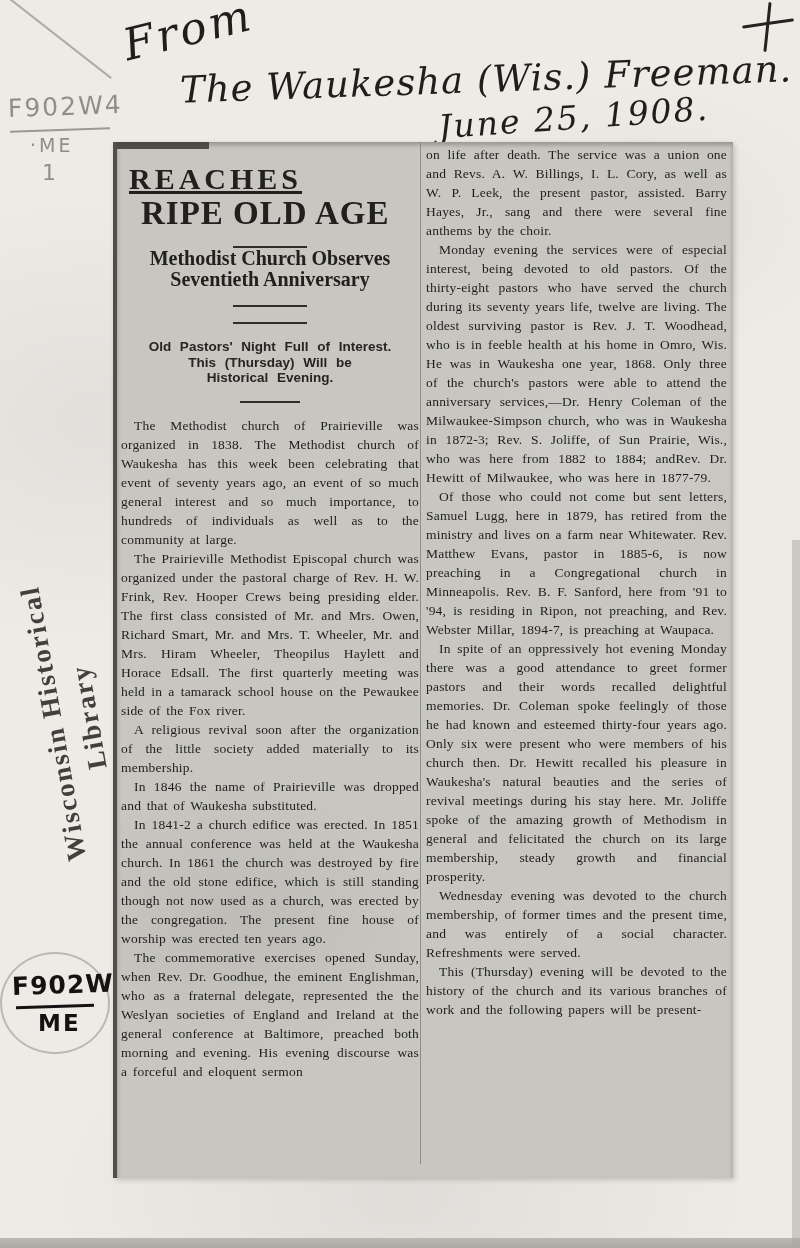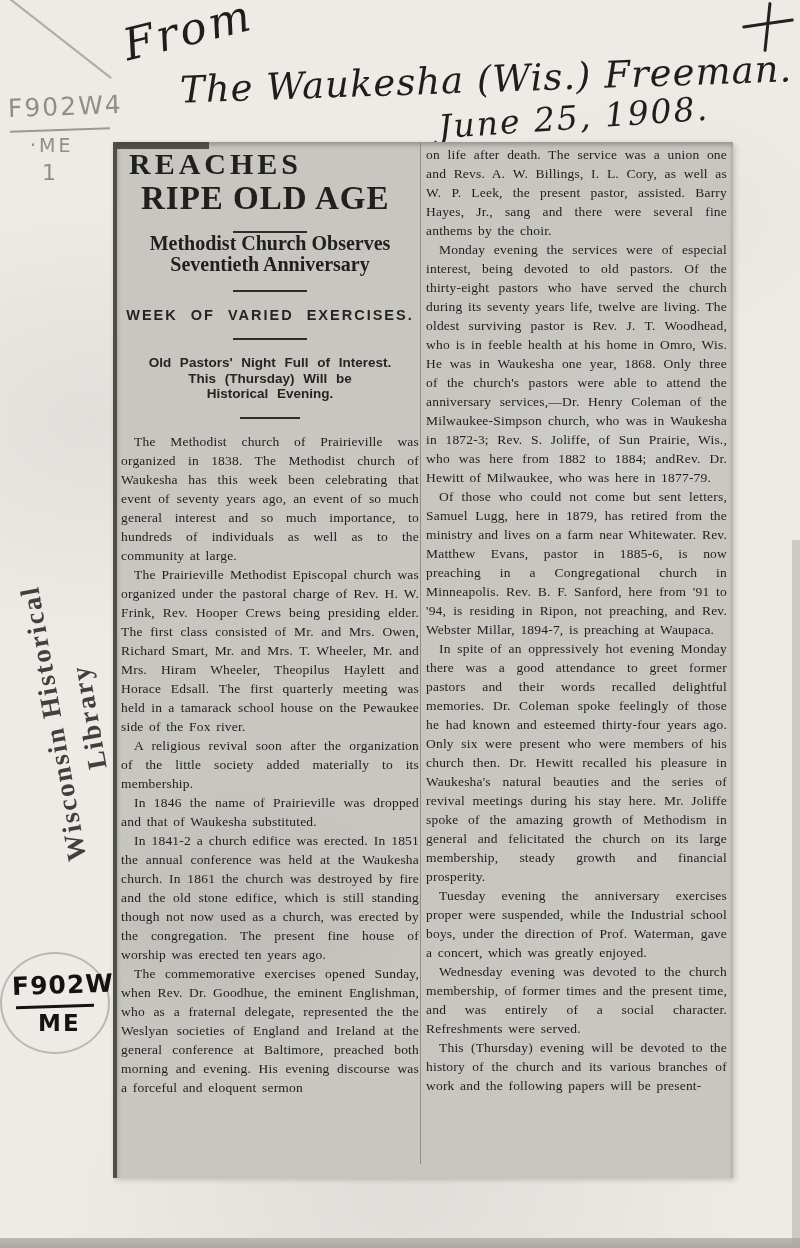--- a/index.html
+++ b/index.html
@@ -49,21 +49,21 @@
       radial-gradient(ellipse 260px 200px at 20% 75%, rgba(0,0,0,0.05), transparent 70%),
       #c7c6c1;
     border-left:4px solid #504e48;
     box-shadow:inset 0 3px 4px rgba(60,58,52,0.35), 2px 2px 5px rgba(80,78,72,0.25);
   }
   .smudge-top{position:absolute;left:-4px;top:0;width:96px;height:7px;background:rgba(52,50,45,0.8);}
   .col-rule{position:absolute;left:303px;top:0;width:1px;height:1022px;background:#8d8c87;}
   .left-col{position:absolute;left:4px;top:0;width:298px;}
   .right-col{position:absolute;left:309px;top:3px;width:301px;}
   
-  .hl1{font-size:30px;line-height:33px;font-weight:bold;letter-spacing:4px;padding-left:8px;padding-top:5px;transform-origin:left top;}
+  .hl1{font-size:30px;line-height:33px;font-weight:bold;letter-spacing:4px;padding-left:8px;padding-top:20px;transform-origin:left top;text-decoration:underline;}
   .hl2{font-size:33px;line-height:36px;font-weight:bold;letter-spacing:1px;padding-left:20px;}
   .rule{width:74px;height:2px;background:#2e2d29;margin:15px auto 0 auto;}
   .rule.small{width:60px;}
   .subhead{margin-top:0;text-align:center;font-weight:bold;font-size:20px;line-height:21px;}
   .kicker{margin-top:15px;text-align:center;font-family:"Liberation Sans",sans-serif;font-weight:bold;font-size:14.5px;letter-spacing:2px;word-spacing:7px;color:#262521;}
   .deck{margin-top:15px;text-align:center;font-family:"Liberation Sans",sans-serif;font-weight:bold;font-size:13.5px;line-height:15.5px;word-spacing:5px;color:#262521;}
   
   .bodytext{margin-top:13px;font-family:Liberation Serif, serif;}
   .bodytext p, .right-col p{
     margin:0;text-align:justify;text-indent:13px;
@@ -110,21 +110,20 @@
       <div>
         <div class="hl1">REACHES</div>
         <div class="hl2">RIPE OLD AGE</div>
       </div>
       <div class="rule"></div>
       <div class="subhead">
         <div>Methodist Church Observes</div>
         <div>Seventieth Anniversary</div>
       </div>
       <div class="rule"></div>
-      <div class="kicker">WEEK OF VARIED EXERCISES.</div>
       <div class="rule"></div>
       <div class="deck">
         <div>Old Pastors' Night Full of Interest.</div>
         <div>This (Thursday) Will be</div>
         <div>Historical Evening.</div>
       </div>
       <div class="rule small"></div>
       <div class="bodytext">
         <p>The Methodist church of Prairieville was organized in 1838. The Methodist church of Waukesha has this week been celebrating that event of seventy years ago, an event of so much general interest and so much importance, to hundreds of individuals as well as to the community at large.</p>
         <p>The Prairieville Methodist Episcopal church was organized under the pastoral charge of Rev. H. W. Frink, Rev. Hooper Crews being presiding elder. The first class consisted of Mr. and Mrs. Owen, Richard Smart, Mr. and Mrs. T. Wheeler, Mr. and Mrs. Hiram Wheeler, Theopilus Haylett and Horace Edsall. The first quarterly meeting was held in a tamarack school house on the Pewaukee side of the Fox river.</p>
@@ -133,21 +132,20 @@
         <p>In 1841-2 a church edifice was erected. In 1851 the annual conference was held at the Waukesha church. In 1861 the church was destroyed by fire and the old stone edifice, which is still standing though not now used as a church, was erected by the congregation. The present fine house of worship was erected ten years ago.</p>
         <p>The commemorative exercises opened Sunday, when Rev. Dr. Goodhue, the eminent Englishman, who as a fraternal delegate, represented the the Weslyan societies of England and Ireland at the general conference at Baltimore, preached both morning and evening. His evening discourse was a forceful and eloquent sermon</p>
       </div>
     </div>
 
     <div class="right-col">
       <p class="cont">on life after death. The service was a union one and Revs. A. W. Billings, I. L. Cory, as well as W. P. Leek, the present pastor, assisted. Barry Hayes, Jr., sang and there were several fine anthems by the choir.</p>
       <p>Monday evening the services were of especial interest, being devoted to old pastors. Of the thirty-eight pastors who have served the church during its seventy years life, twelve are living. The oldest surviving pastor is Rev. J. T. Woodhead, who is in feeble health at his home in Omro, Wis. He was in Waukesha one year, 1868. Only three of the church's pastors were able to attend the anniversary services,—Dr. Henry Coleman of the Milwaukee-Simpson church, who was in Waukesha in 1872-3; Rev. S. Joliffe, of Sun Prairie, Wis., who was here from 1882 to 1884; andRev. Dr. Hewitt of Milwaukee, who was here in 1877-79.</p>
       <p>Of those who could not come but sent letters, Samuel Lugg, here in 1879, has retired from the ministry and lives on a farm near Whitewater. Rev. Matthew Evans, pastor in 1885-6, is now preaching in a Congregational church in Minneapolis. Rev. B. F. Sanford, here from '91 to '94, is residing in Ripon, not preaching, and Rev. Webster Millar, 1894-7, is preaching at Waupaca.</p>
       <p>In spite of an oppressively hot evening Monday there was a good attendance to greet former pastors and their words recalled delightful memories. Dr. Coleman spoke feelingly of those he had known and esteemed thirty-four years ago. Only six were present who were members of his church then. Dr. Hewitt recalled his pleasure in Waukesha's natural beauties and the series of revival meetings during his stay here. Mr. Joliffe spoke of the amazing growth of Methodism in general and felicitated the church on its large membership, steady growth and financial prosperity.</p>
-      <p>Tuesday evening the anniversary exercises proper were suspended, while the Industrial school boys, under the direction of Prof. Waterman, gave a concert, which was greatly enjoyed.</p>
       <p>Wednesday evening was devoted to the church membership, of former times and the present time, and was entirely of a social character. Refreshments were served.</p>
       <p>This (Thursday) evening will be devoted to the history of the church and its various branches of work and the following papers will be present-</p>
     </div>
   </div>
 
   <div class="bottom-band"></div>
   <div class="right-edge"></div>
 
 </div>
 

